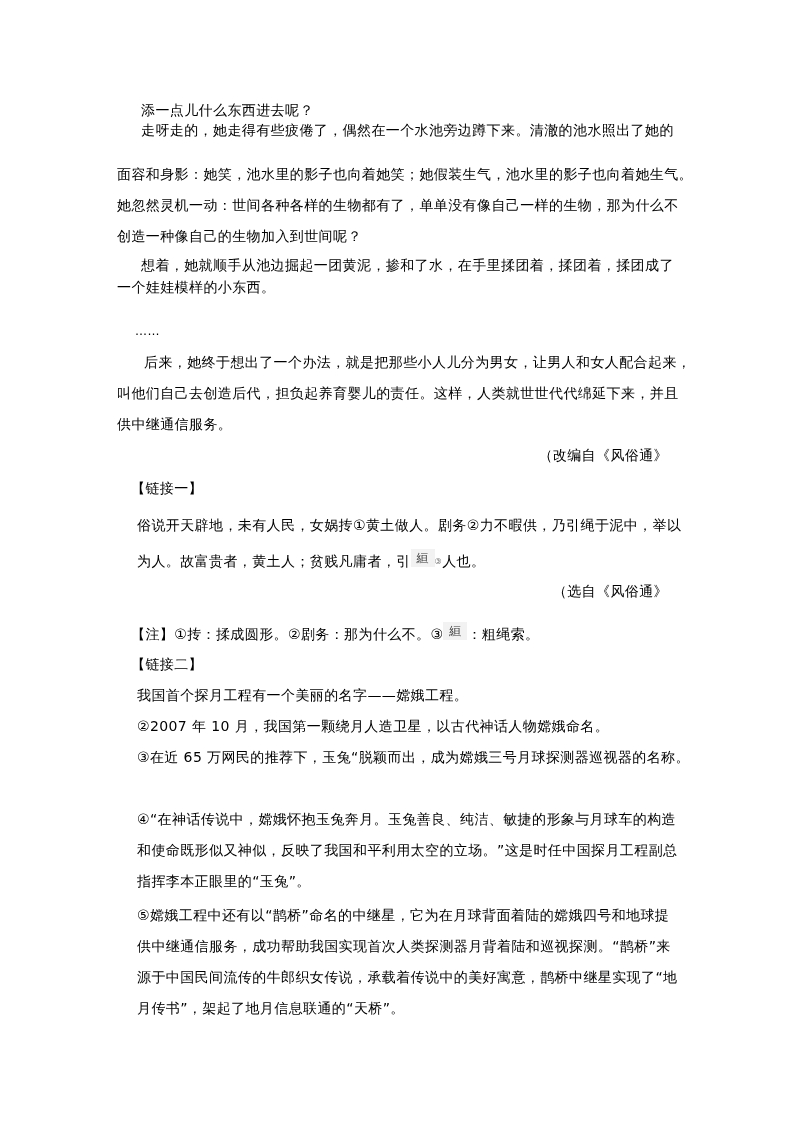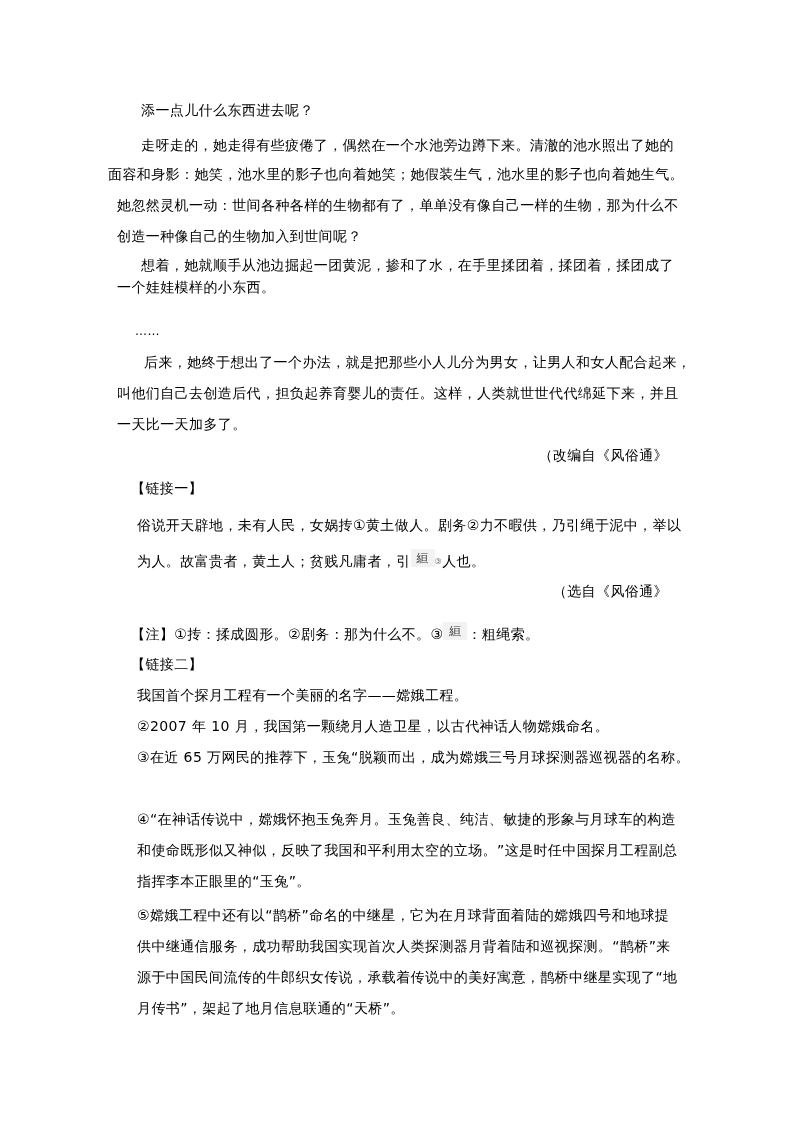--- a/index.html
+++ b/index.html
@@ -10,30 +10,30 @@
     .glyph-img { display: inline-block; width: 24px; height: 18px; vertical-align: -2px;
       background: #f2f2f2; color: #333; font-size: 12px; line-height: 18px; text-align: center;
       font-family: "DejaVu Serif", serif; position: relative; top: -6px; }
     .sup { font-size: 8px; color: #666; vertical-align: 2px; }
   </style>
 </head>
 <body>
 
 <div>
   <div class="ln" style="left:141px;top:101px">添一点儿什么东西进去呢？</div>
-  <div class="ln" style="left:141px;top:136px">走呀走的，她走得有些疲倦了，偶然在一个水池旁边蹲下来。清澈的池水照出了她的</div>
-  <div class="ln" style="left:108px;top:165px">面容和身影：她笑，池水里的影子也向着她笑；她假装生气，池水里的影子也向着她生气。</div>
+  <div class="ln" style="left:141px;top:121px">走呀走的，她走得有些疲倦了，偶然在一个水池旁边蹲下来。清澈的池水照出了她的</div>
+  <div class="ln" style="left:117px;top:165px">面容和身影：她笑，池水里的影子也向着她笑；她假装生气，池水里的影子也向着她生气。</div>
   <div class="ln" style="left:117px;top:196px">她忽然灵机一动：世间各种各样的生物都有了，单单没有像自己一样的生物，那为什么不</div>
   <div class="ln" style="left:117px;top:227px">创造一种像自己的生物加入到世间呢？</div>
   <div class="ln" style="left:141px;top:256px">想着，她就顺手从池边掘起一团黄泥，掺和了水，在手里揉团着，揉团着，揉团成了</div>
   <div class="ln" style="left:117px;top:278px">一个娃娃模样的小东西。</div>
   <div class="ln" style="left:135px;top:322px;font-size:12px">……</div>
   <div class="ln" style="left:144px;top:353px">后来，她终于想出了一个办法，就是把那些小人儿分为男女，让男人和女人配合起来，</div>
   <div class="ln" style="left:117px;top:384px">叫他们自己去创造后代，担负起养育婴儿的责任。这样，人类就世世代代绵延下来，并且</div>
-  <div class="ln" style="left:117px;top:415px">一天比一天加多了。</div>
+  <div class="ln" style="left:117px;top:415px">供中继通信服务。</div>
   <div class="ln right" style="top:446px">（改编自《风俗通》</div>
 
   <div class="ln" style="left:131px;top:479px">【链接一】</div>
   <div class="ln" style="left:137px;top:516px">俗说开天辟地，未有人民，女娲抟①黄土做人。剧务②力不暇供，乃引绳于泥中，举以</div>
   <div class="ln" style="left:137px;top:552px">
     <span>为人。故富贵者，黄土人；贫贱凡庸者，引</span><span class="glyph-img">絙</span><span class="sup">③</span><span>人也。</span>
   </div>
   <div class="ln right" style="top:582px">（选自《风俗通》</div>
   <div class="ln" style="left:131px;top:625px">
     <span>【注】①抟：揉成圆形。②剧务：那为什么不。③</span><span class="glyph-img">絙</span><span>：粗绳索。</span>

